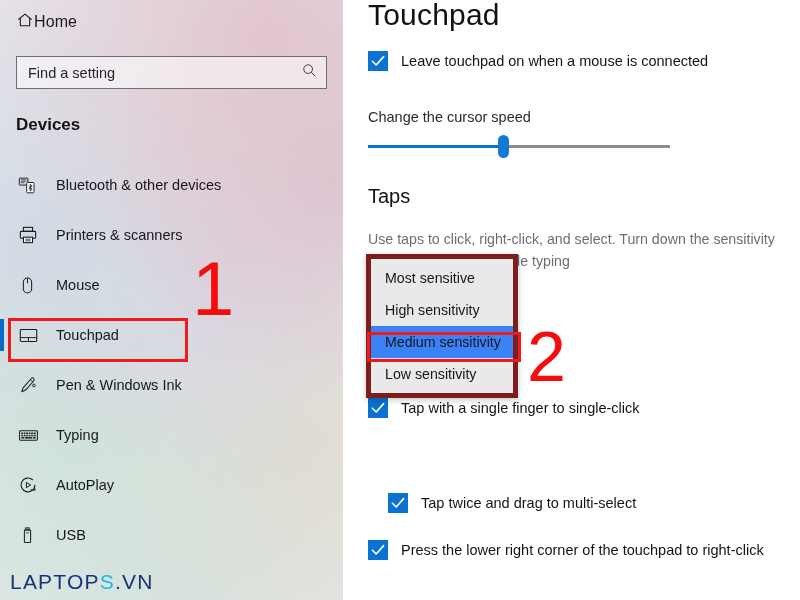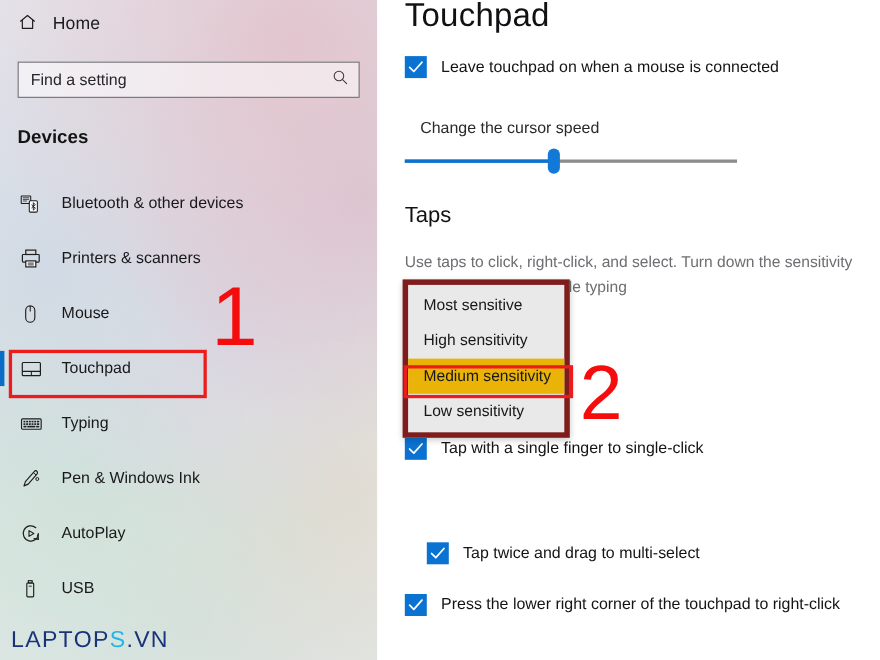--- a/index.html
+++ b/index.html
@@ -49,21 +49,21 @@
     position: absolute;
     inset: 0;
   }
 
   .home-row {
     position: absolute;
     left: 16px;
     top: 8px;
     display: flex;
     align-items: center;
-    gap: 14px;
+    gap: 0;
     height: 28px;
   }
   .home-label {
     font-size: 16px;
     color: #1b1b1b;
     letter-spacing: .1px;
   }
 
   .search-box {
     position: absolute;
@@ -232,21 +232,21 @@
   }
 
   #cb-leave-on { left: 25px; top: 51px; }
 
   .sub-label {
     position: absolute;
     font-size: 14.5px;
     color: #2a2a2d;
     white-space: nowrap;
   }
-  #cursor-speed-label { left: 39px; top: 109px; text-align: right; }
+  #cursor-speed-label { left: 25px; top: 109px; text-align: right; }
 
   .slider {
     position: absolute;
     left: 25px;
     top: 135px;
     width: 302px;
     height: 22px;
   }
   .slider .track {
     position: absolute;
@@ -312,21 +312,21 @@
     height: 32px;
     display: flex;
     align-items: center;
     padding-left: 14px;
     font-size: 14.2px;
     color: #17171a;
     white-space: nowrap;
     box-sizing: border-box;
   }
   .dd-item.highlight {
-    background: #eab308;
+    background: #3b82f6;
   }
 
   #cb-single  { left: 25px; top: 398px; }
   #cb-two     { left: 25px; top: 446px; }
   #cb-twice   { left: 25px; top: 493px; margin-left: 20px; }
   #cb-corner  { left: 25px; top: 540px; }
 </style>
 </head>
 <body>
 
@@ -398,20 +398,31 @@
 
         <div class="nav-item selected">
           <span class="ico">
             <svg width="21" height="21" viewBox="0 0 24 24">
               <rect x="2.6" y="5.2" width="18.8" height="13.6" rx="1" fill="none" stroke="#1d1d1d" stroke-width="1.25"></rect>
               <line x1="2.6" y1="14.4" x2="21.4" y2="14.4" stroke="#1d1d1d" stroke-width="1.1"></line>
               <line x1="12" y1="14.4" x2="12" y2="18.8" stroke="#1d1d1d" stroke-width="1.1"></line>
             </svg>
           </span>
           <span class="nav-label">Touchpad</span>
+        </div>
+
+        <div class="nav-item">
+          <span class="ico">
+            <svg width="20" height="20" viewBox="0 0 22 22">
+              <path d="M16.6 3.2 C17.8 4.2 18 5.6 17.1 6.6 L8.4 16.6 L4.2 18.4 L5.6 14.1 L14.4 4.1 C15.2 3.1 15.6 2.9 16.6 3.2 Z" fill="none" stroke="#1d1d1d" stroke-width="1.15" stroke-linejoin="round"></path>
+              <path d="M13.6 5.2 L16.2 7.4" fill="none" stroke="#1d1d1d" stroke-width="1"></path>
+              <circle cx="17.5" cy="11.5" r="1.5" fill="none" stroke="#1d1d1d" stroke-width="1"></circle>
+            </svg>
+          </span>
+          <span class="nav-label">Pen &amp; Windows Ink</span>
         </div>
 
         <div class="nav-item">
           <span class="ico">
             <svg width="21" height="21" viewBox="0 0 24 24">
               <rect x="1.8" y="6.6" width="20.4" height="10.8" rx="1" fill="none" stroke="#1d1d1d" stroke-width="1.2"></rect>
               <g fill="#1d1d1d">
                 <rect x="3.8" y="8.6" width="2" height="1.7"></rect>
                   <rect x="6.6" y="8.6" width="2" height="1.7"></rect>
                 <rect x="9.4" y="8.6" width="2" height="1.7"></rect>
@@ -429,31 +440,20 @@
                 <rect x="17" y="13.8" width="3.2" height="1.7"></rect>
               </g>
             </svg>
           </span>
           <span class="nav-label">Typing</span>
         </div>
 
         <div class="nav-item">
           <span class="ico">
             <svg width="20" height="20" viewBox="0 0 22 22">
-              <path d="M16.6 3.2 C17.8 4.2 18 5.6 17.1 6.6 L8.4 16.6 L4.2 18.4 L5.6 14.1 L14.4 4.1 C15.2 3.1 15.6 2.9 16.6 3.2 Z" fill="none" stroke="#1d1d1d" stroke-width="1.15" stroke-linejoin="round"></path>
-              <path d="M13.6 5.2 L16.2 7.4" fill="none" stroke="#1d1d1d" stroke-width="1"></path>
-              <circle cx="17.5" cy="11.5" r="1.5" fill="none" stroke="#1d1d1d" stroke-width="1"></circle>
-            </svg>
-          </span>
-          <span class="nav-label">Pen &amp; Windows Ink</span>
-        </div>
-
-        <div class="nav-item">
-          <span class="ico">
-            <svg width="20" height="20" viewBox="0 0 22 22">
               <path d="M18.6 11 A7.6 7.6 0 1 1 16 5.2" fill="none" stroke="#1d1d1d" stroke-width="1.2" stroke-linecap="round"></path>
               <path d="M14.2 16.2 L18.6 16.8 L18.1 12.4" fill="none" stroke="#1d1d1d" stroke-width="1.2" stroke-linejoin="round" stroke-linecap="round"></path>
               <path d="M9.2 8.1 L14 11 L9.2 13.9 Z" fill="none" stroke="#1d1d1d" stroke-width="1.1" stroke-linejoin="round"></path>
             </svg>
           </span>
           <span class="nav-label">AutoPlay</span>
         </div>
 
         <div class="nav-item">
           <span class="ico">

